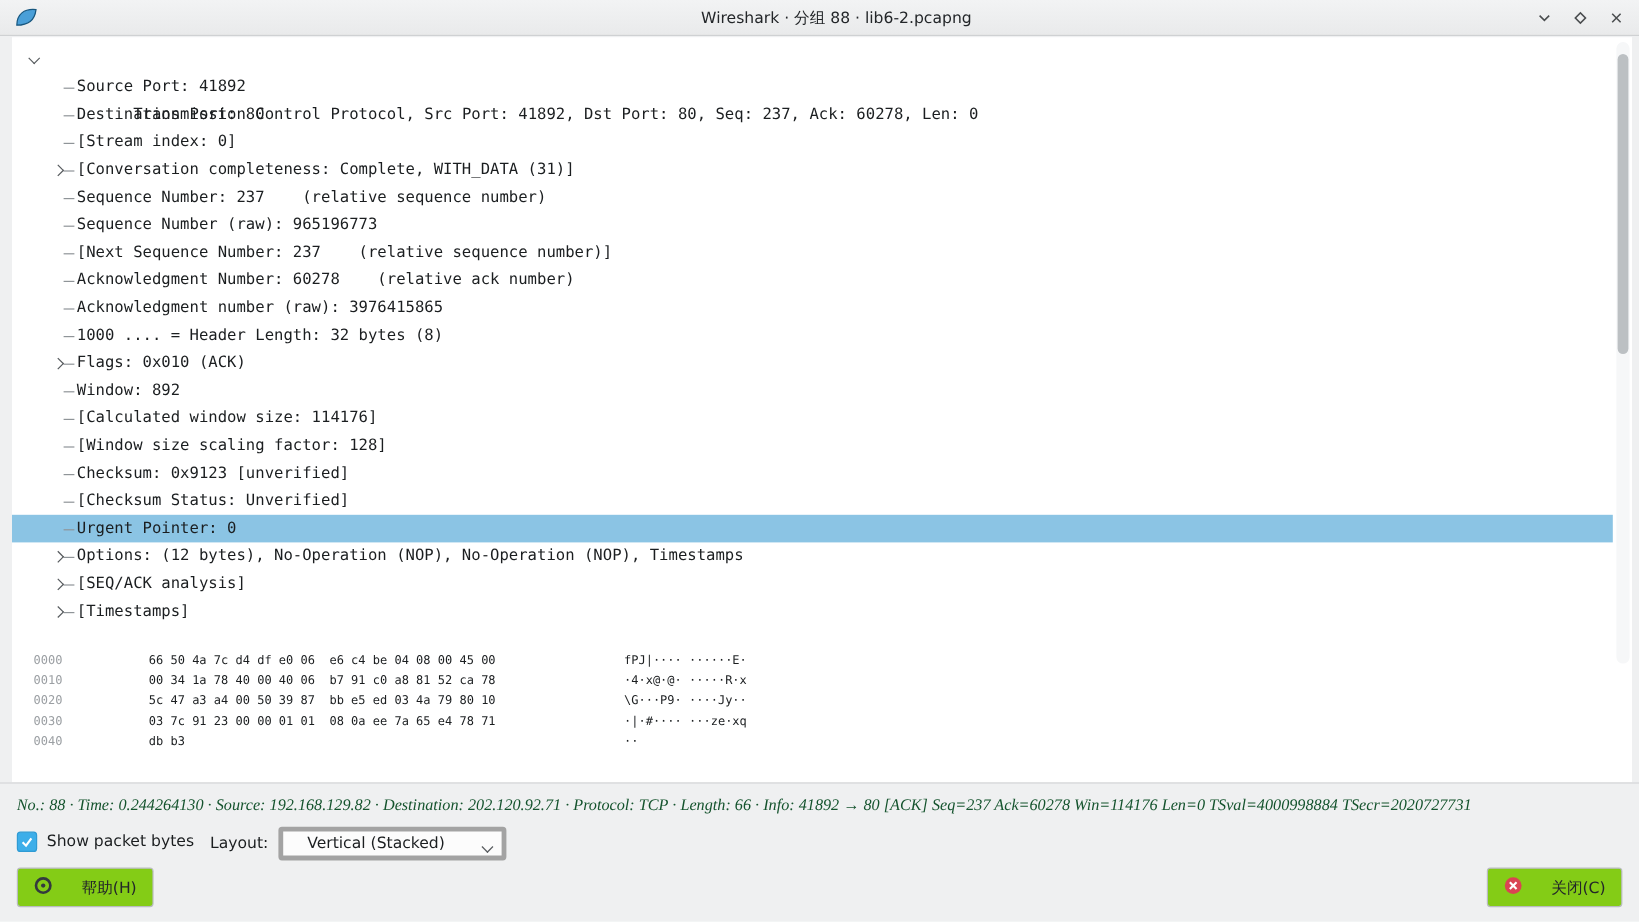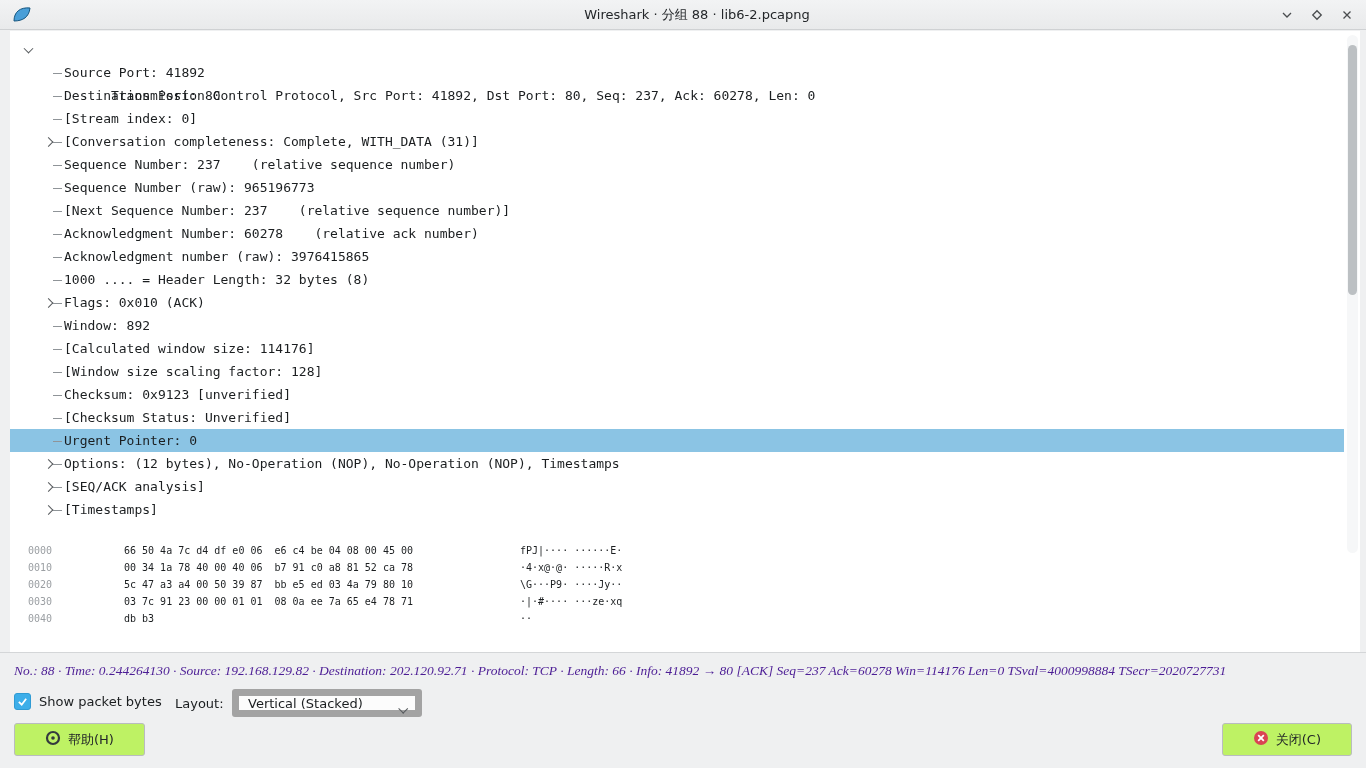--- a/index.html
+++ b/index.html
@@ -33,31 +33,31 @@
   .hrow { display:flex; height:17px; line-height:17px; white-space:pre; padding-left:18px; }
   .hrow .off { width:48px; color:#9b9fa3; }
   .hrow .bytes { width:396px;margin-left:48px; }
 
   
   .scrollbar { position:absolute; top:35px; right:8px; width:11px; height:518px; background:#f6f7f8; border-radius:6px; }
   .scroll-thumb { position:absolute; top:10px; left:1px; width:9px; height:250px; background:#bcc0c3; border-radius:5px; }
 
   
   .bottom { position:absolute; top:652px; left:0; right:0; height:116px; background:#eff0f1; border-top:1px solid #d4d6d8; }
-  .statusline { position:absolute; top:10px; left:14px; right:14px; font-family:"Liberation Serif","DejaVu Serif",serif; font-style:italic; font-size:13.5px; color:#4c1d95; white-space:nowrap; overflow:hidden; }
+  .statusline { position:absolute; top:10px; left:14px; right:14px; font-family:"Liberation Serif","DejaVu Serif",serif; font-style:italic; font-size:13.5px; color:#14532d; white-space:nowrap; overflow:hidden; }
 
   .ctl-row { position:absolute; top:36px; left:14px; right:14px; height:28px; font-size:13px; }
   .chkwrap { position:absolute; left:0; top:4px; display:flex; align-items:center; gap:8px; cursor:pointer; }
   .checkbox { width:17px; height:17px; border-radius:3px; background:#3daee9; border:1px solid #2f9bd4; display:flex; align-items:center; justify-content:center; }
   .layout-label { position:absolute; left:161px; top:7px; }
-  .combo { position:absolute; left:218px; top:0; width:190px; height:28px; background:#fcfcfc; border:7px solid #a3a3a3; border-radius:3px; display:flex; align-items:center; padding-left:9px; cursor:pointer; }
+  .combo { position:absolute; left:218px; top:0; width:190px; height:28px; background:#fcfcfc; border:4px solid #a3a3a3; border-radius:3px; display:flex; align-items:center; padding-left:20px; cursor:pointer; }
   .combo-chev { position:absolute; right:9px; top:10px; width:7px; height:7px; border-right:1.5px solid #565a5d; border-bottom:1.5px solid #565a5d; transform:rotate(45deg) translateY(-1px); }
 
   .btn-row { position:absolute; top:70px; left:14px; right:14px; height:34px; }
-  .btn { height:33px; background:#bef264; border:1px solid #b9bcbf; border-radius:3px; display:flex; align-items:center; gap:7px; padding:0 30px; font-size:13px; color:#232629; cursor:pointer; }
+  .btn { height:33px; background:#84cc16; border:1px solid #b9bcbf; border-radius:3px; display:flex; align-items:center; gap:24px; padding:0 13px; font-size:13px; color:#232629; cursor:pointer; }
   .btn-help { position:absolute; left:0; top:0; }
   .btn-close { position:absolute; right:0; top:0; }
 </style>
 </head>
 <body>
 
 <div class="titlebar">
   <span class="app-icon">
     <svg width="20" height="20" viewBox="0 0 20 20">
         <path d="M2 16 C2 7 8 2 18 3 C17 12 11 16 2 16 Z" fill="#4a9fd8" stroke="#16567f" stroke-width="1"></path>

